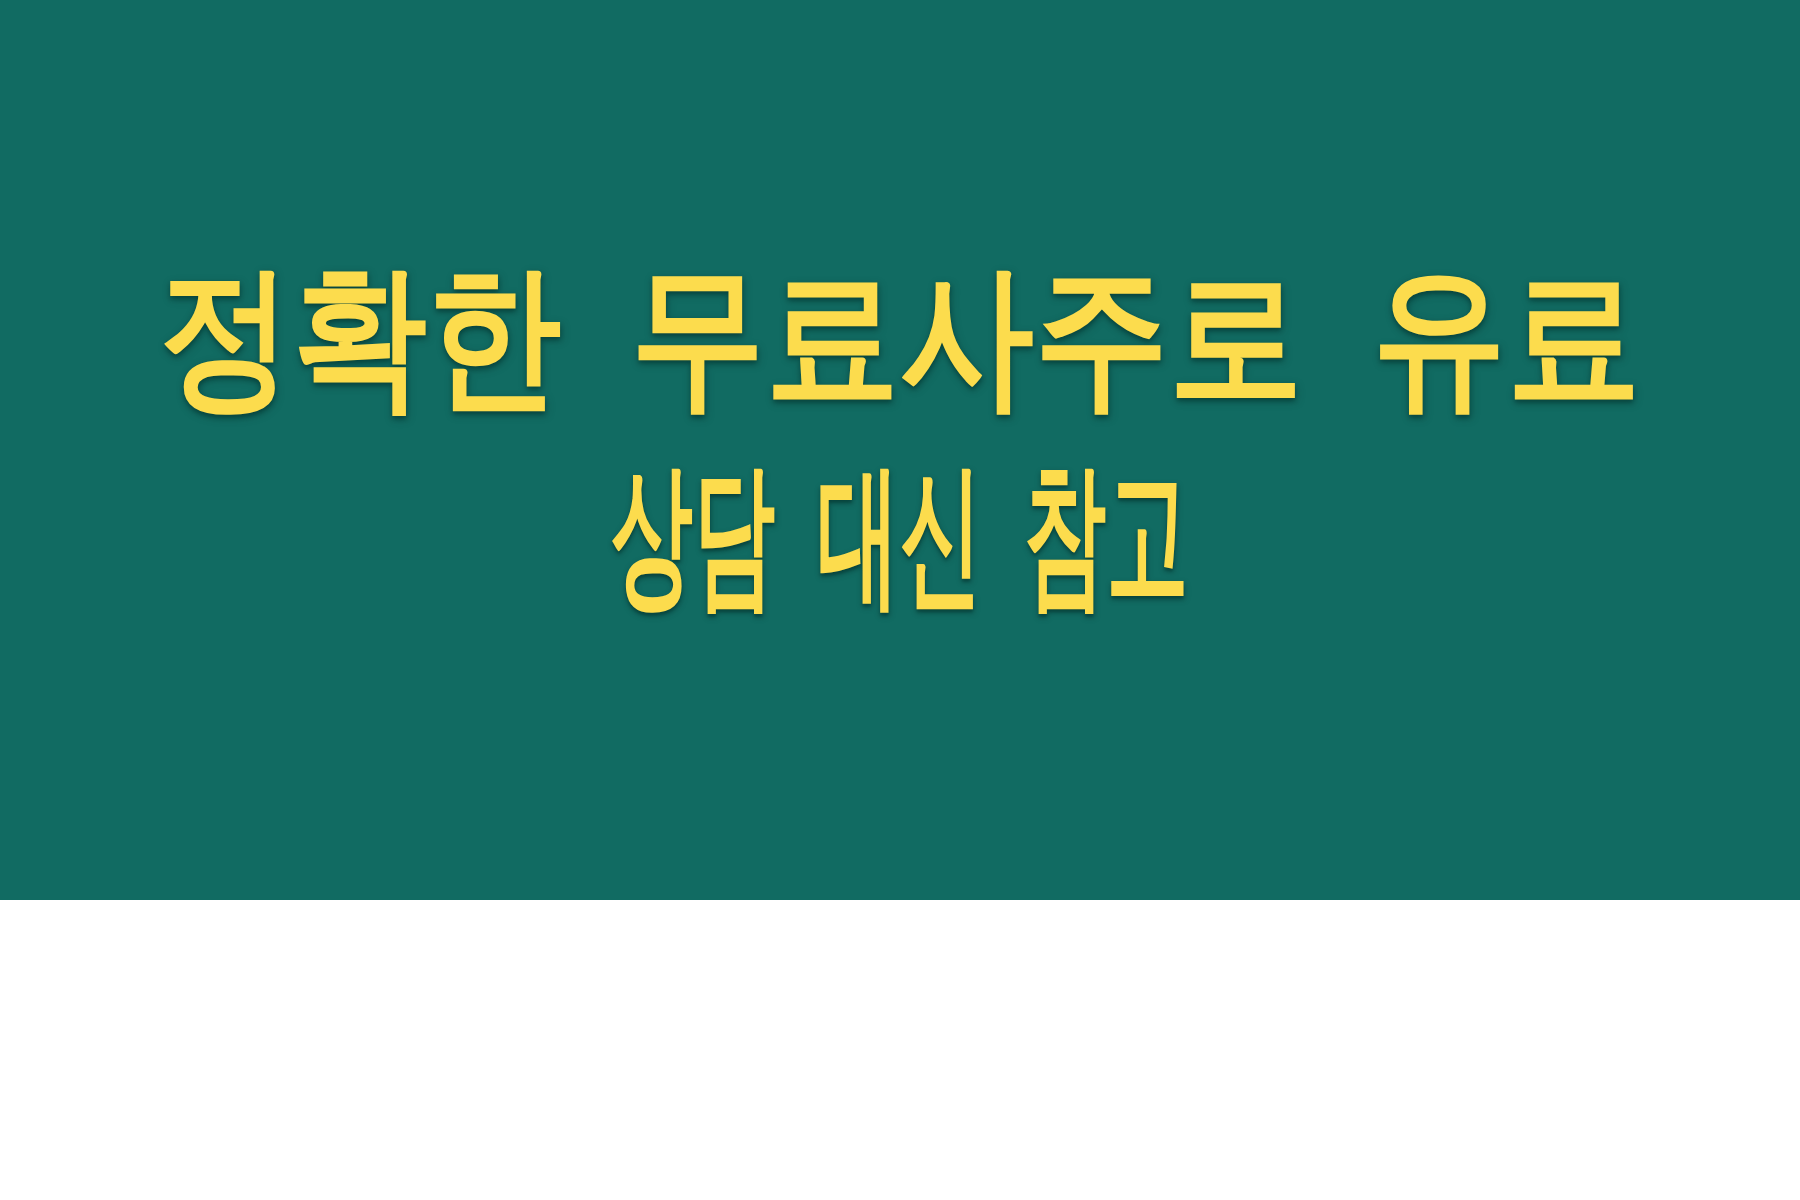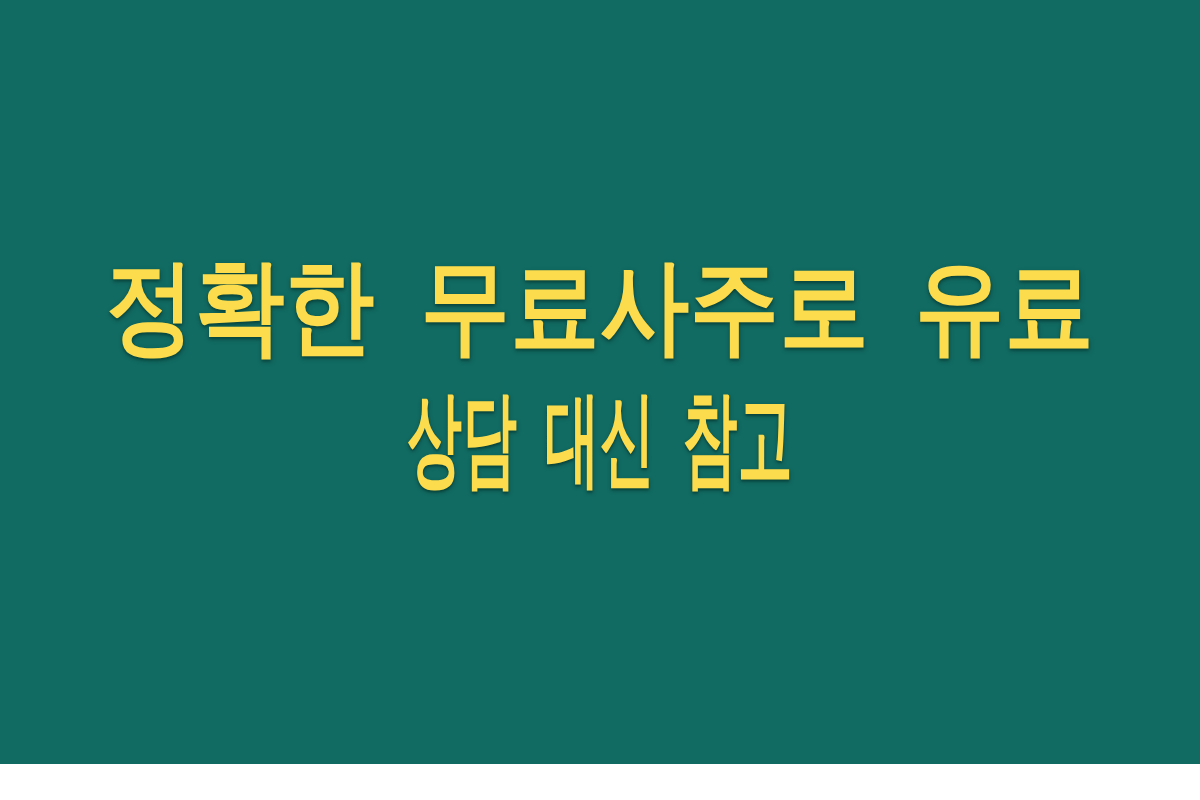--- a/index.html
+++ b/index.html
@@ -11,21 +11,21 @@
     width: 1200px;
     height: 800px;
     overflow: hidden;
     font-family: "DejaVu Sans", "Liberation Sans", sans-serif;
   }
 
   
   #banner {
     position: relative;
     width: 1200px;
-    height: 764px;
+    height: 600px;
     box-sizing: border-box;
     display: flex;
     flex-direction: column;
     align-items: center;
     justify-content: center;
     background: #116B62;
   }
 
   
   .headline {

